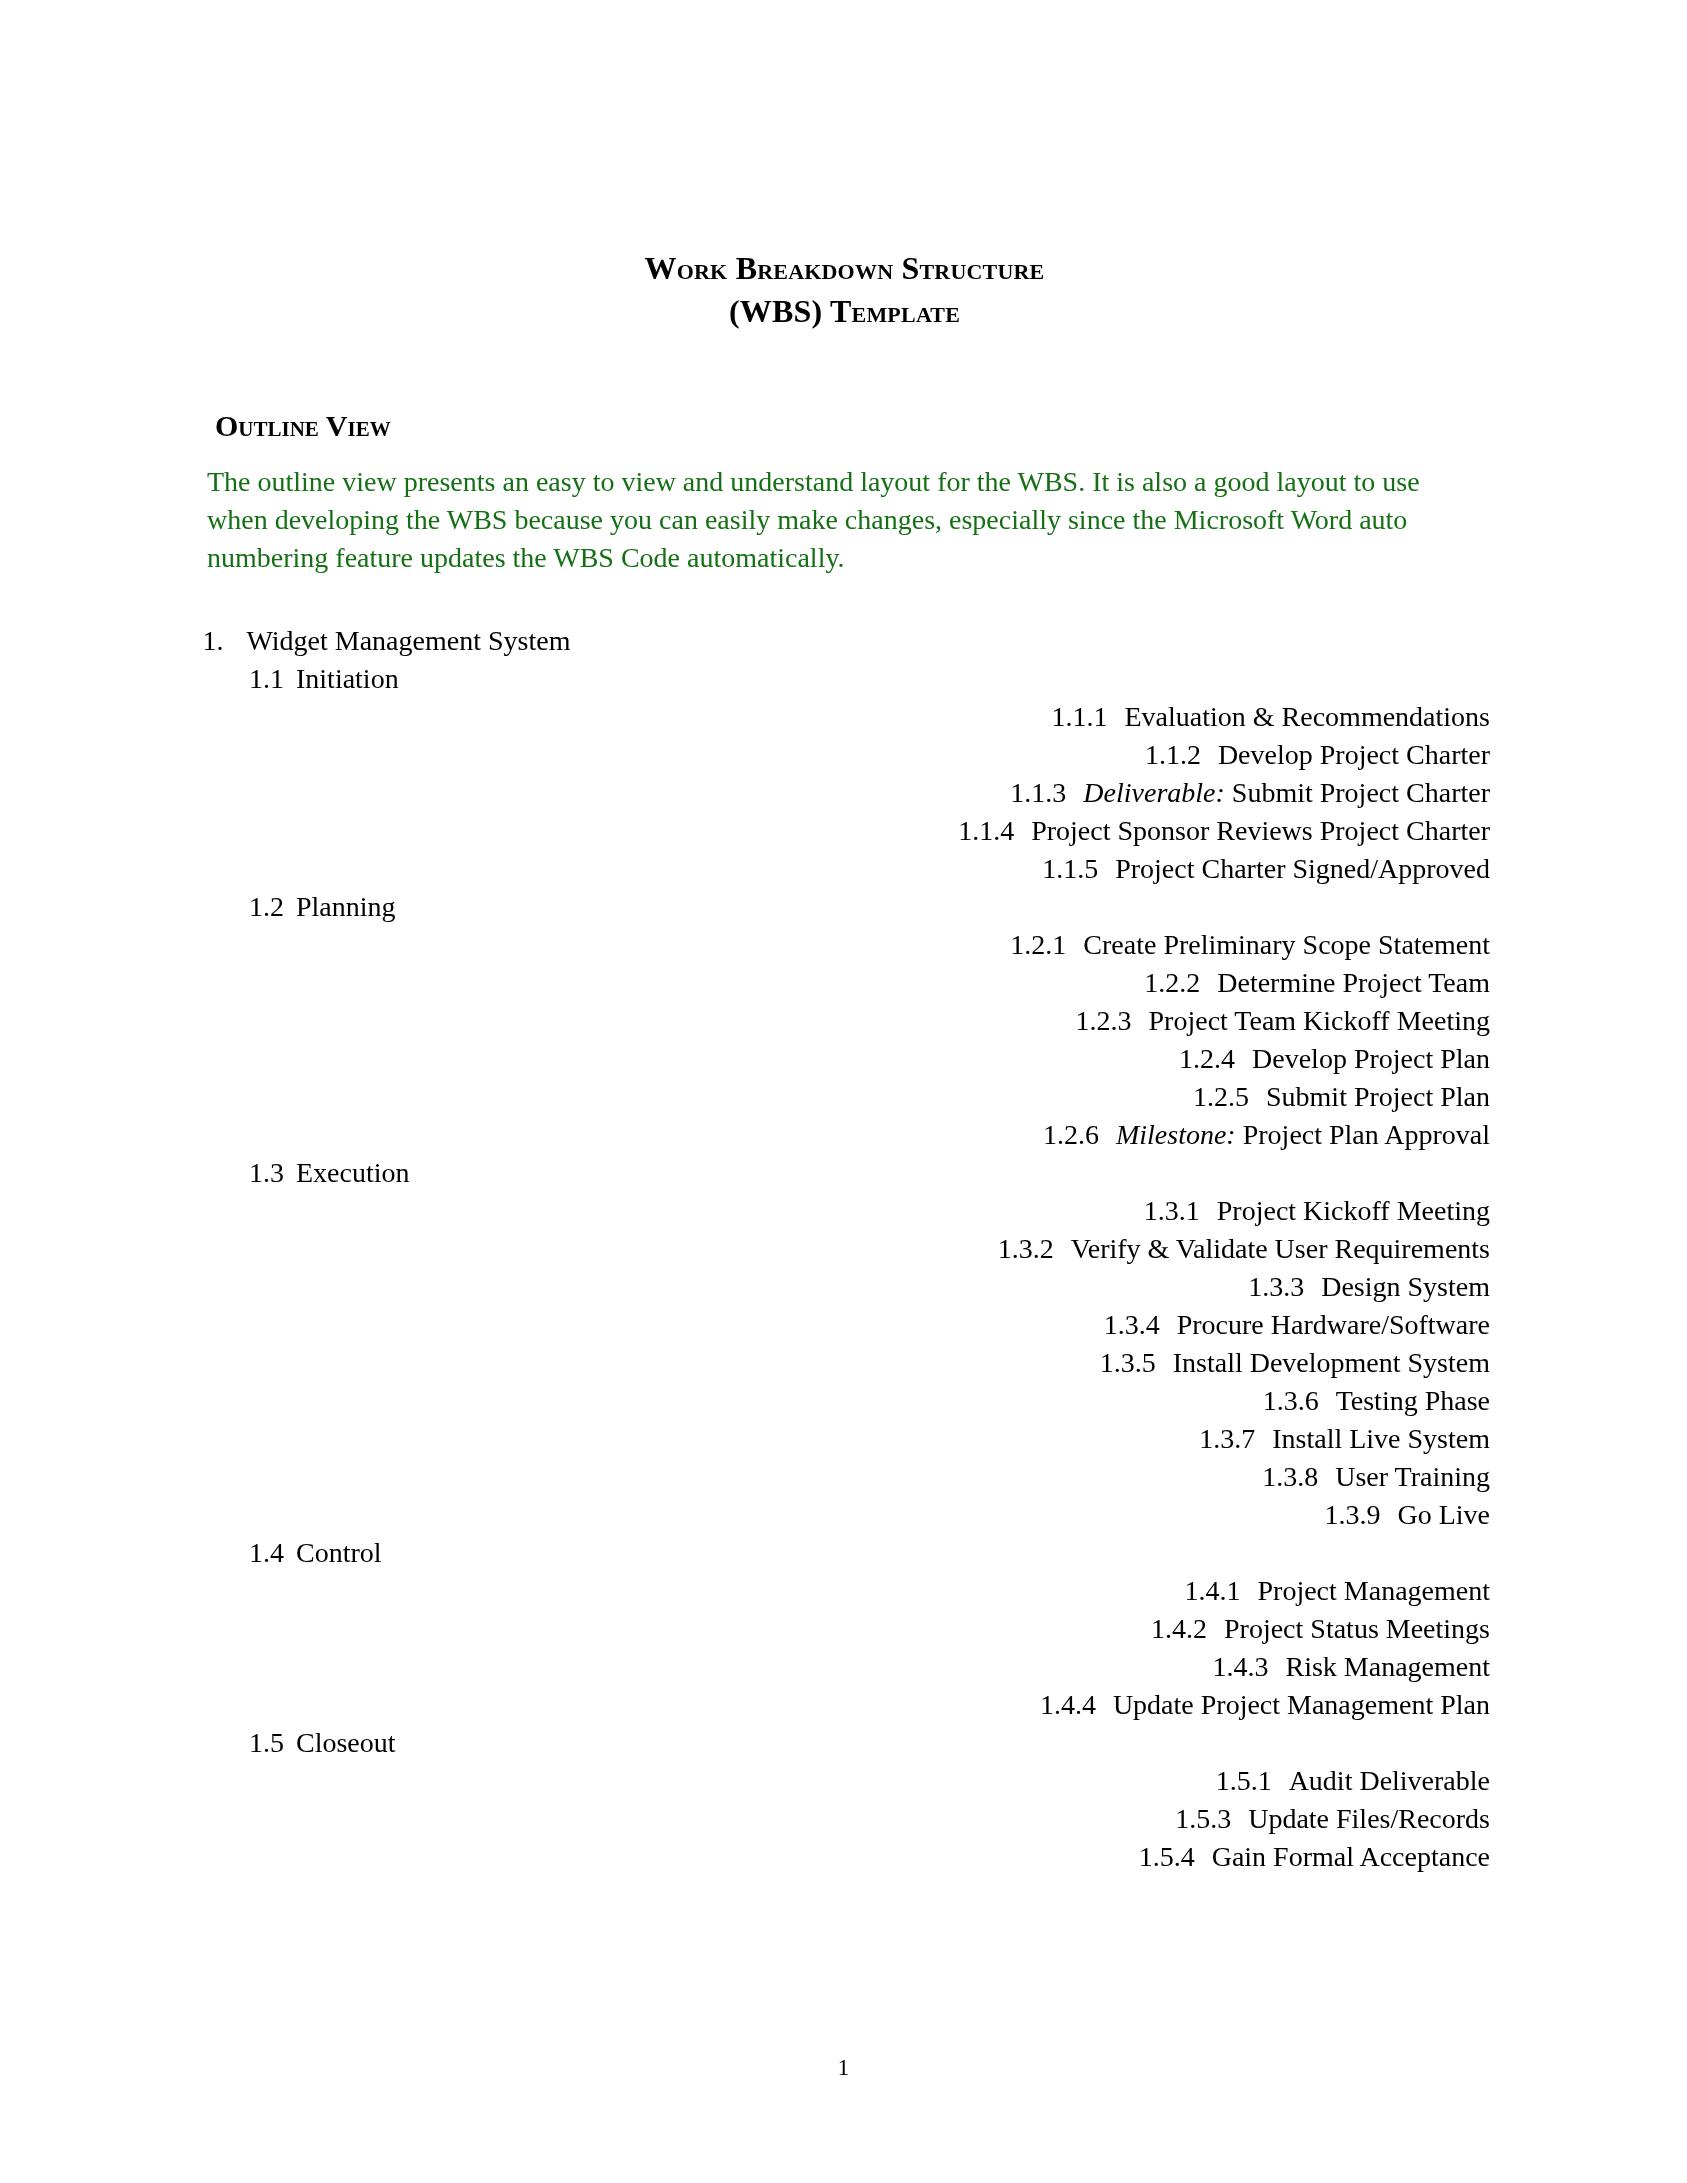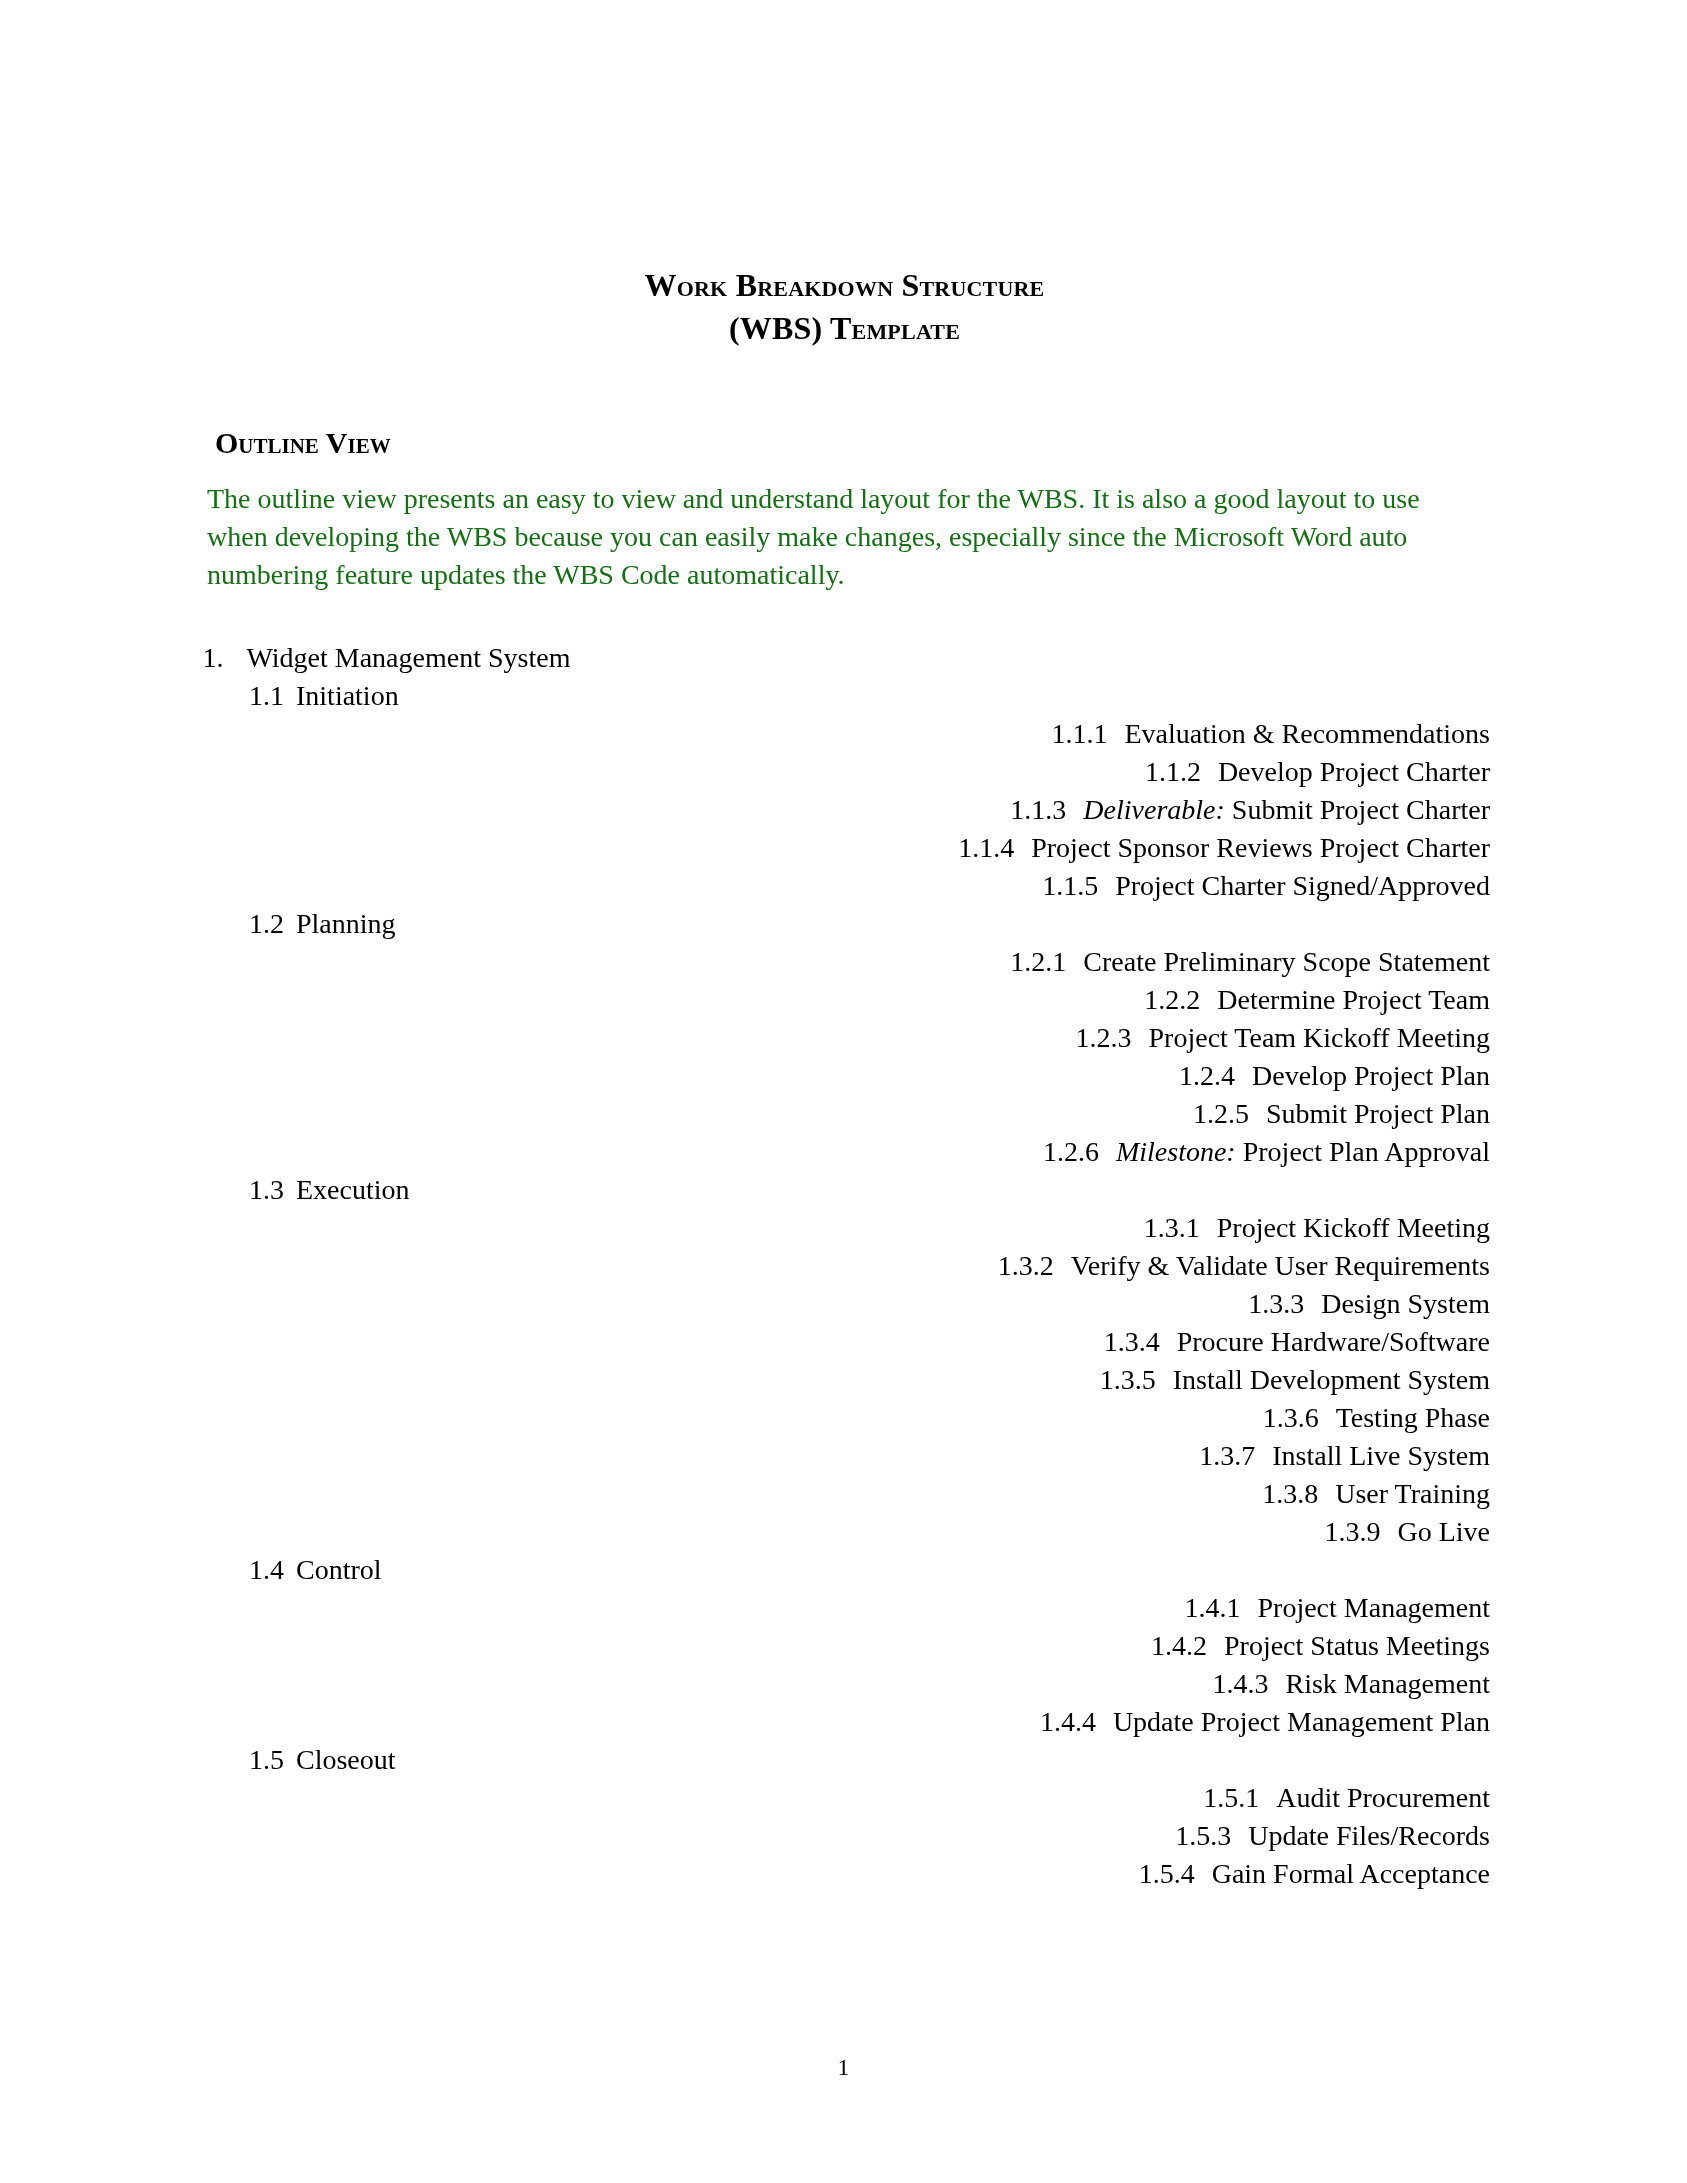--- a/index.html
+++ b/index.html
@@ -19,21 +19,21 @@
     height: 2184px;
     margin: 0 auto;
     background: #ffffff;
     box-sizing: border-box;
     overflow: hidden;
   }
 
   .content {
     position: absolute;
     left: 199px;
-    top: 17px;
+    top: 0;
     width: 1291px;
   }
 
   
   .doc-title {
     text-align: center;
     font-weight: bold;
     font-size: 32px;
     line-height: 43px;
     font-variant: small-caps;
@@ -250,21 +250,21 @@
         <div class="outline-item level-3">
           <span class="wbs-code">1.4.4</span>
           <span class="wbs-text">Update Project Management Plan</span>
         </div>
         <div class="outline-item level-2">
           <span class="wbs-code">1.5</span>
           <span class="wbs-text">Closeout</span>
         </div>
         <div class="outline-item level-3">
           <span class="wbs-code">1.5.1</span>
-          <span class="wbs-text">Audit Procurement</span>
+          <span class="wbs-text">Audit Deliverable</span>
         </div>
         <div class="outline-item level-3">
           <span class="wbs-code">1.5.3</span>
           <span class="wbs-text">Update Files/Records</span>
         </div>
         <div class="outline-item level-3">
           <span class="wbs-code">1.5.4</span>
           <span class="wbs-text">Gain Formal Acceptance</span>
         </div>
       </div>

